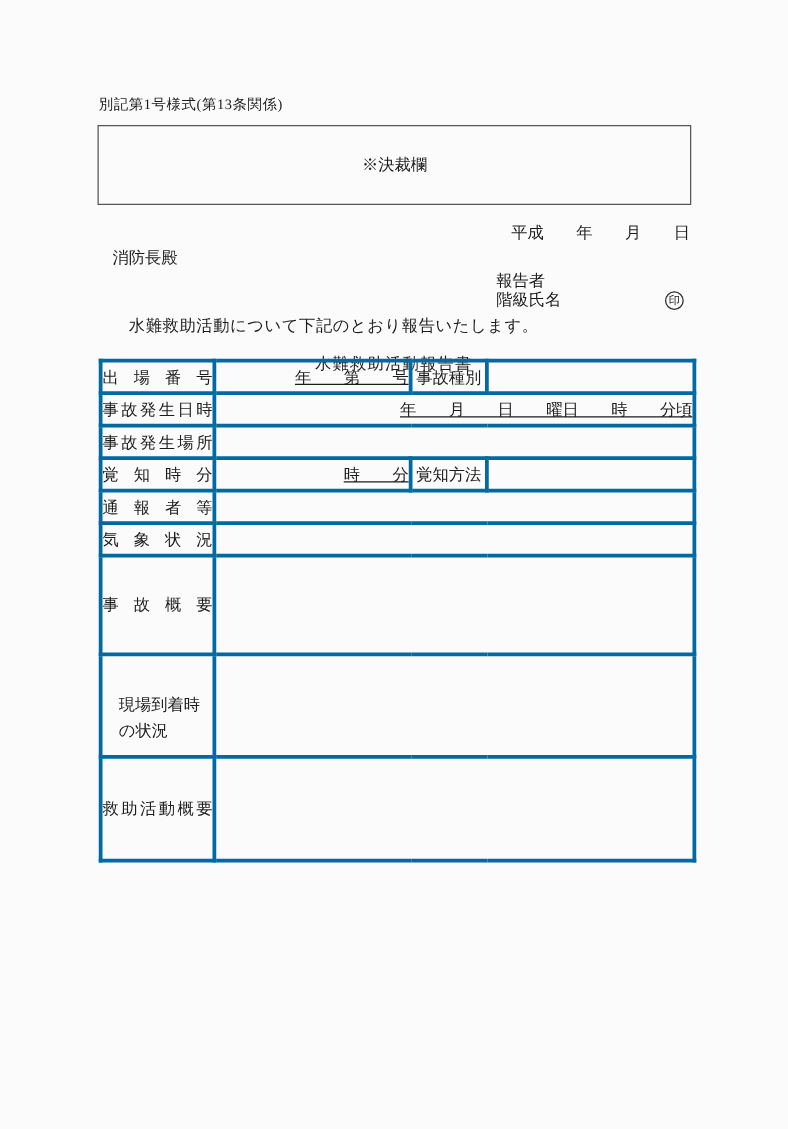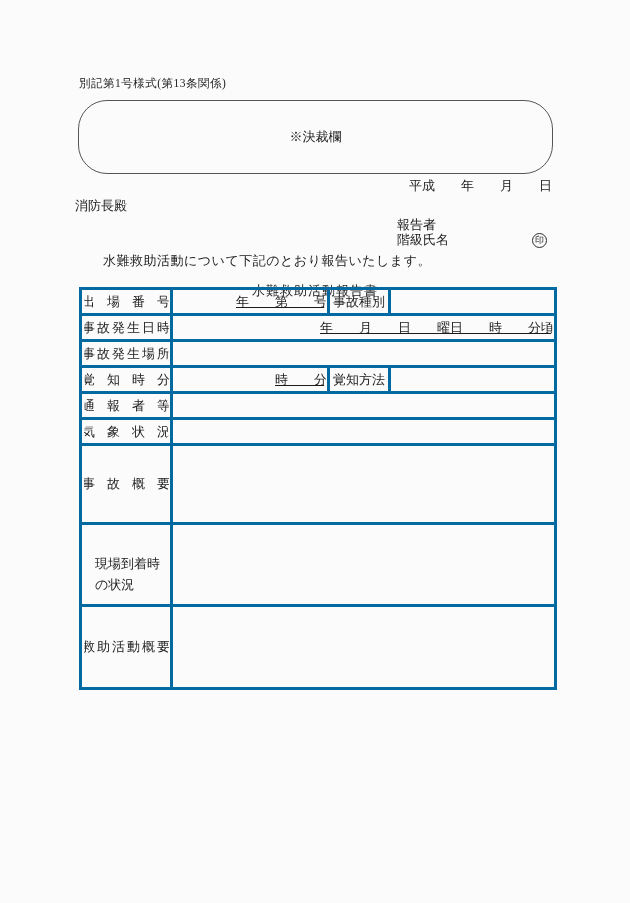--- a/index.html
+++ b/index.html
@@ -1,45 +1,45 @@
 <!DOCTYPE html>
 <html><head>
 <meta charset="utf-8">
 <style>
-  * { margin: 0; padding: 0; box-sizing: border-box; border-radius: 29px; }
+  * { margin: 0; padding: 0; box-sizing: border-box; }
   html, body { background: #fbfbfb; }
   .page {
     position: relative;
     width: 630px;
     height: 903px;
     margin: 0 auto;
     background: #fbfbfb;
     font-family: "Liberation Serif", "DejaVu Serif", serif;
     color: #1c1c1c;
     overflow: hidden;
   }
   .abs { position: absolute; }
   .form-number {
     left: 79px; top: 76px;
     font-size: 11.5px;
     letter-spacing: 0.5px;
   }
   .approval-box {
     left: 78px; top: 100px;
-    width: 475px; height: 74px;
+    width: 475px; height: 64px;
     border: 1px solid #555;
     display: flex; align-items: center; justify-content: center;
     font-size: 13px;
   }
   .date-line {
     top: 177px; right: 78px;
     font-size: 13px;
   }
   .addressee {
-    left: 75px; top: 197px;
+    left: 90px; top: 197px;
     font-size: 13px;
   }
   .reporter-label {
     left: 397px; top: 216px;
     font-size: 13px;
   }
   .rank-name-line {
     left: 397px; top: 232px;
     width: 150px; height: 16px;
     display: flex; align-items: center; justify-content: space-between;

